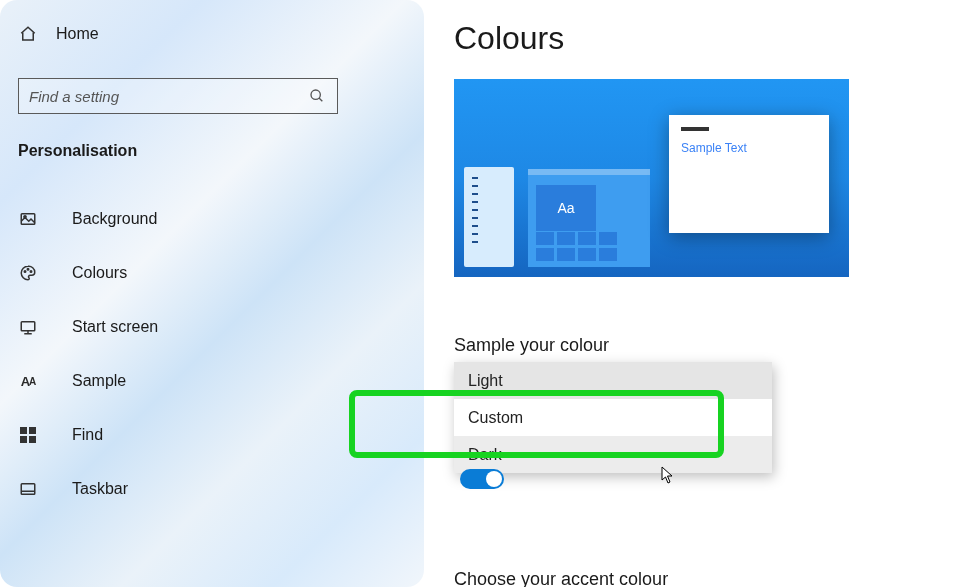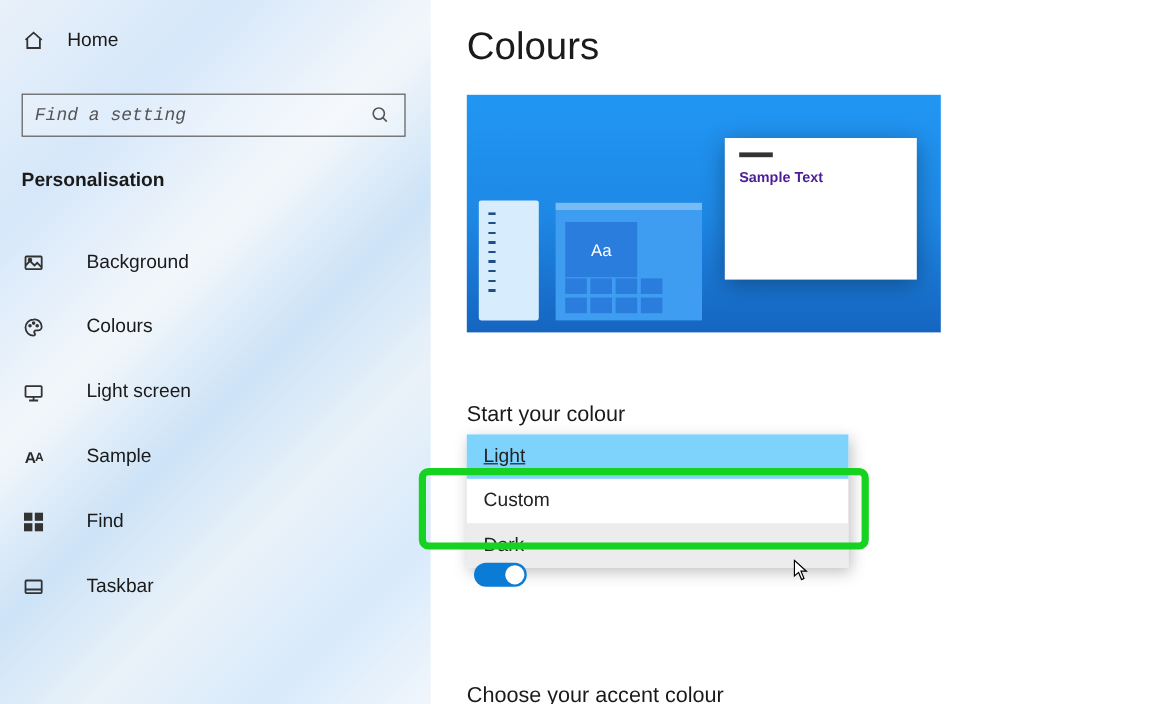--- a/index.html
+++ b/index.html
@@ -6,27 +6,28 @@
   html, body { width: 970px; height: 587px; overflow: hidden; }
   body {
     font-family: "Segoe UI", Arial, sans-serif;
     font-size: 15px;
     color: #1a1a1a;
     display: flex;
     background: #fff;
   }
   
   .sidebar {
-    width: 359px;
+    width: 424px;
     height: 587px;
     padding: 24px 7px 0 18px;
     background: linear-gradient(135deg,
        #e9f1f9 0%, #d6e7fa 20%, #f3f7fb 40%,
        #cde3f7 55%, #eaf2f9 70%, #d8eafb 85%, #f1f6fb 100%);
     position: relative;
+    border-radius: 17px;
   }
   .home-row {
     display: flex;
     align-items: center;
     gap: 18px;
     margin-bottom: 34px;
     cursor: pointer;
   }
   .home-row .label { font-size: 16px; }
   .search {
@@ -40,21 +41,20 @@
     margin-bottom: 28px;
   }
   .search input {
     flex: 1;
     border: none;
     background: transparent;
     outline: none;
     font-size: 15px;
     color: #555;
     font-style: italic;
-    font-family: Liberation Mono, monospace;
   }
   .search input::placeholder { color: #555; font-style: italic; }
   .section-title {
     font-size: 16px;
     font-weight: 700;
     margin-bottom: 32px;
   }
   .nav-list { list-style: none; }
   .nav-item {
     display: flex;
@@ -146,21 +146,21 @@
     top:36px; right:20px;
     width:160px; height:118px;
     background:#fff;
     box-shadow:0 4px 18px rgba(0,0,0,.35);
     padding:12px;
   }
   .preview .window-mock .bar{
     width:28px; height:4px; background:#333; margin-bottom:10px;
   }
   .preview .window-mock .txt{
-    font-size:12px; color:#4c1d95;font-weight:bold;
+    font-size:12px; color:#3b82f6;
   }
   .content-block{ margin-top:58px; }
   .field-label{
     font-size:18px;
     margin-bottom:6px;
   }
   .field-label.second { margin-top: 80px; }
   
   .dropdown-popup{
     position:relative;
@@ -170,21 +170,21 @@
   }
   .dropdown-popup .option{
     height:37px;
     display:flex;
     align-items:center;
     padding:0 14px;
     font-size:16px;
     color:#222;
     cursor:pointer;
   }
-  .dropdown-popup .option.sel{ background:#7dd3fc;text-decoration:underline; }
+  .dropdown-popup .option.sel{ background:#e5e5e5; }
   .dropdown-popup .option.hov{ background:#ececec; }
   
   .highlight-box{
     position:absolute;
     left:349px; top:390px;
     width:375px; height:68px;
     border:6px solid #17d321;
     border-radius:8px;
     pointer-events:none;
     z-index:50;
@@ -270,21 +270,21 @@
       <span>Colours</span>
     </li>
     <li class="nav-item">
       <span class="icon">
         <svg width="18" height="18" viewBox="0 0 24 24" fill="none" stroke="#333" stroke-width="2">
           <rect x="3" y="5" width="18" height="12" rx="1"></rect>
             <line x1="7" y1="21" x2="17" y2="21"></line>
             <line x1="12" y1="17" x2="12" y2="21"></line>
         </svg>
       </span>
-      <span>Light screen</span>
+      <span>Start screen</span>
     </li>
     <li class="nav-item">
       <span class="icon" style="font-size:13px; font-weight:600; letter-spacing:-1px;">A<span style="font-size:10px;">A</span></span>
       <span>Sample</span>
     </li>
     <li class="nav-item">
       <span class="icon">
         <svg width="16" height="16" viewBox="0 0 16 16" fill="#333">
           <rect x="0" y="0" width="7" height="7"></rect>
             <rect x="9" y="0" width="7" height="7"></rect>
@@ -324,21 +324,21 @@
           <div></div>
       </div>
     </div>
     <div class="window-mock">
       <div class="bar"></div>
       <div class="txt">Sample Text</div>
     </div>
   </div>
 
   <div class="content-block">
-    <div class="field-label">Start your colour</div>
+    <div class="field-label">Sample your colour</div>
 
     <div class="dropdown-popup">
       <div class="option sel">Light</div>
       <div class="option">Custom</div>
       <div class="option hov">Dark</div>
     </div>
 
     <div class="toggle-row">
       <div class="toggle"></div>
       <span class="toggle-label">On</span>

